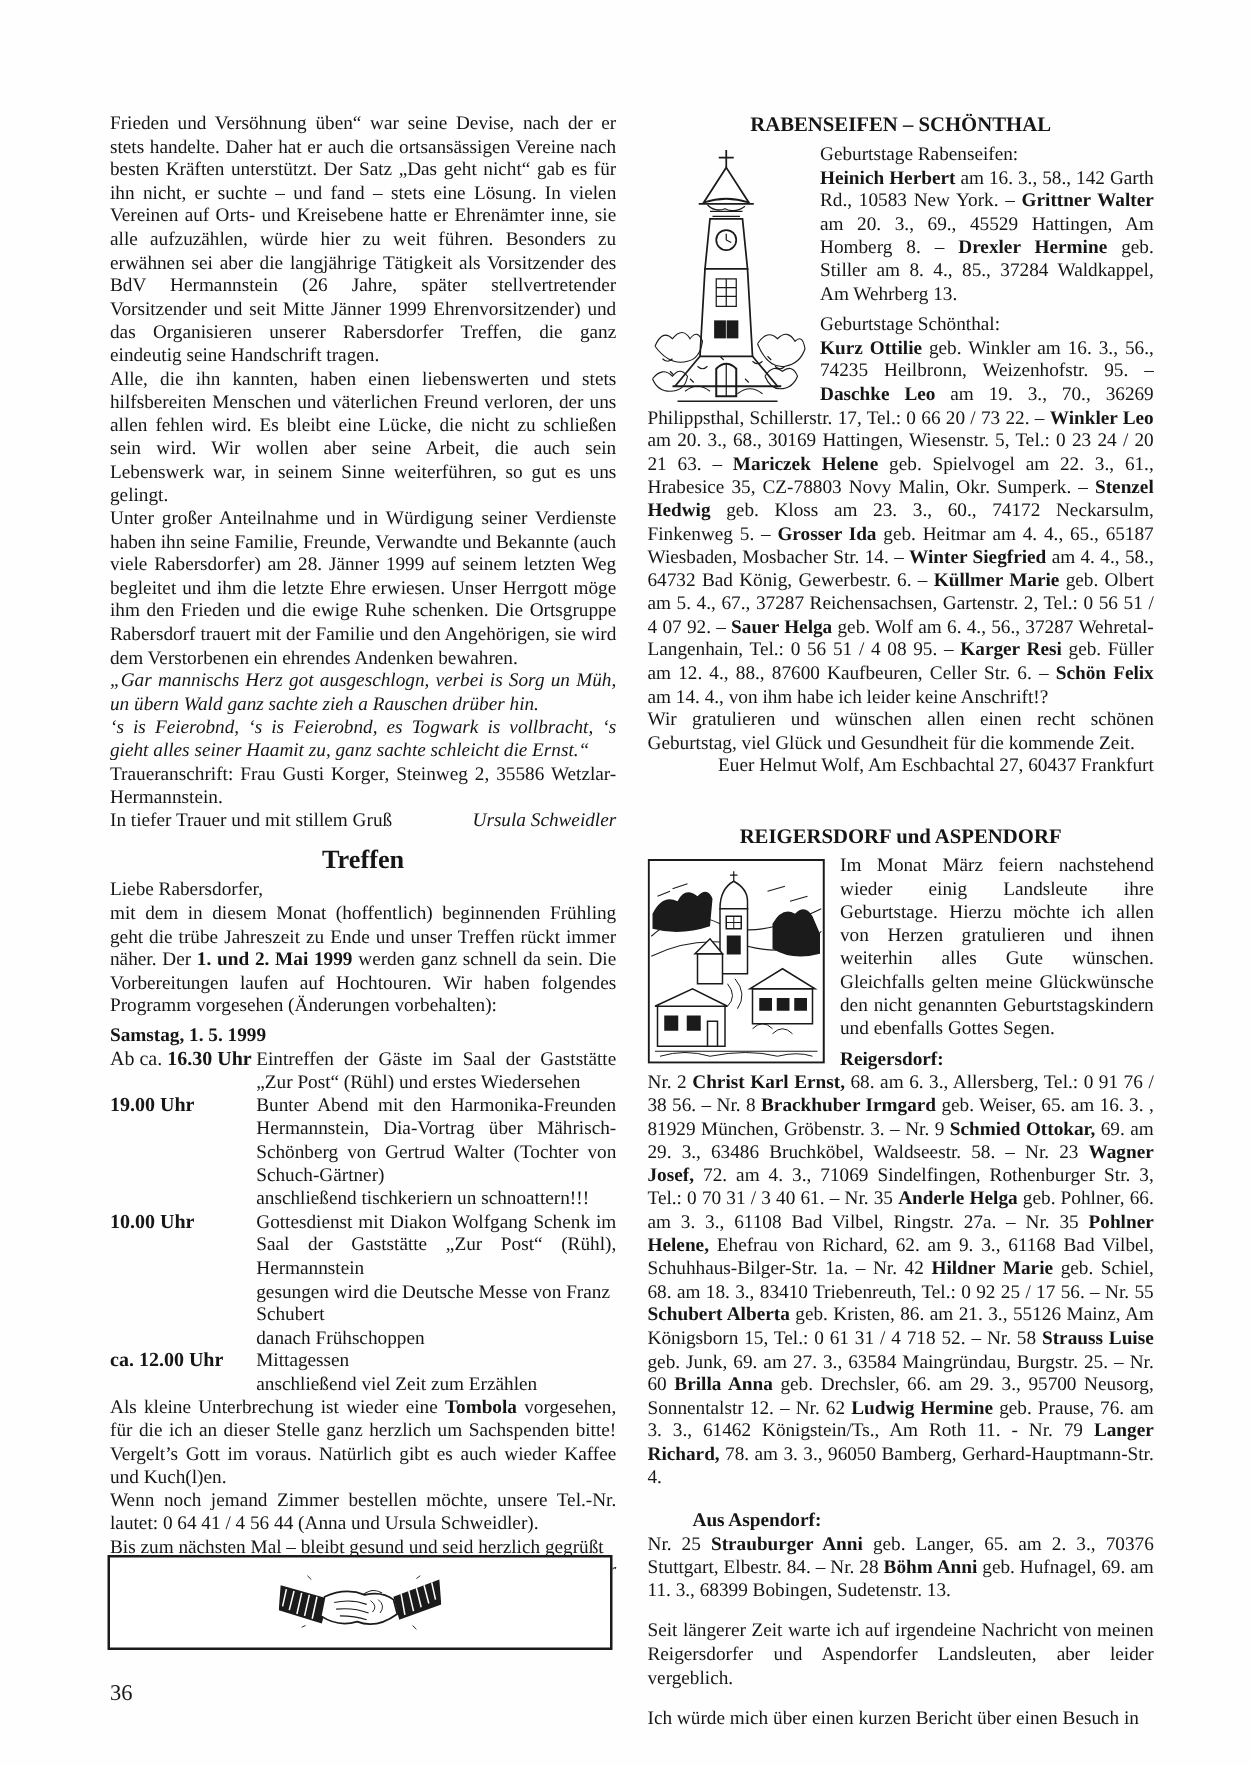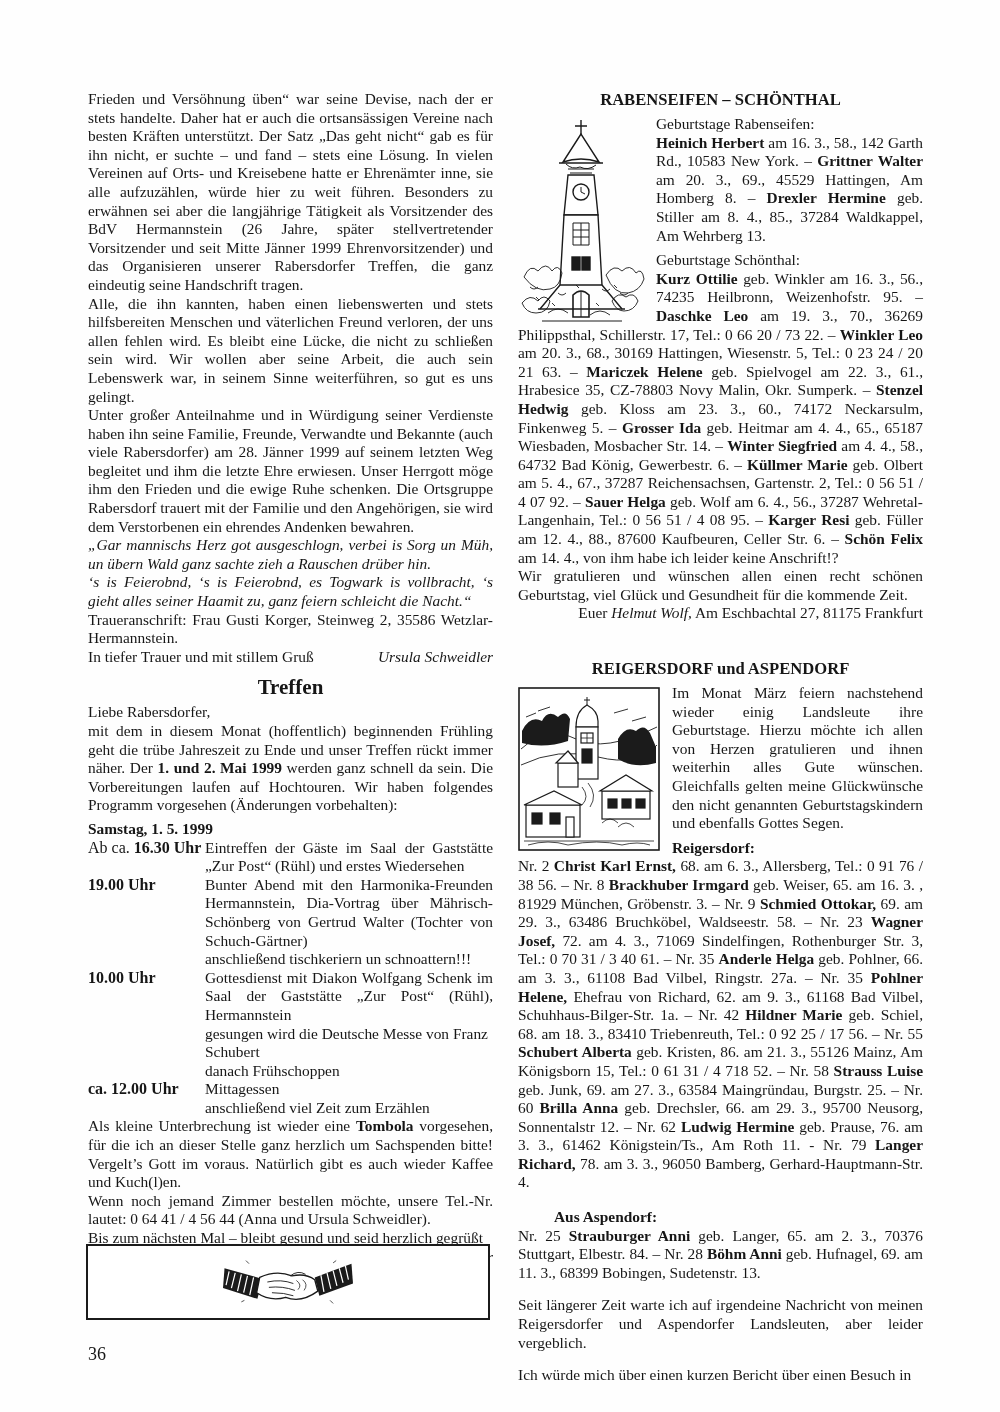--- a/index.html
+++ b/index.html
@@ -41,21 +41,21 @@
 
 <div class="page">
 
   <div class="col col-left">
 
     <section>
       <p class="just"><span>Frieden und Versöhnung üben“ war seine Devise, nach der er stets handelte. Daher hat er auch die ortsansässigen Vereine nach besten Kräften unterstützt. Der Satz „Das geht nicht“ gab es für ihn nicht, er suchte – und fand – stets eine Lösung. In vielen Vereinen auf Orts- und Kreisebene hatte er Ehrenämter inne, sie alle aufzuzählen, würde hier zu weit führen. Besonders zu erwähnen sei aber die langjährige Tätigkeit als Vorsitzender des BdV Hermannstein (26 Jahre, später stellvertretender Vorsitzender und seit Mitte Jänner 1999 Ehrenvorsitzender) und das Organisieren unserer Rabersdorfer Treffen, die ganz eindeutig seine Handschrift tragen.</span></p>
       <p class="just"><span>Alle, die ihn kannten, haben einen liebenswerten und stets hilfsbereiten Menschen und väterlichen Freund verloren, der uns allen fehlen wird. Es bleibt eine Lücke, die nicht zu schließen sein wird. Wir wollen aber seine Arbeit, die auch sein Lebenswerk war, in seinem Sinne weiterführen, so gut es uns gelingt.</span></p>
       <p class="just"><span>Unter großer Anteilnahme und in Würdigung seiner Verdienste haben ihn seine Familie, Freunde, Verwandte und Bekannte (auch viele Rabersdorfer) am 28. Jänner 1999 auf seinem letzten Weg begleitet und ihm die letzte Ehre erwiesen. Unser Herrgott möge ihm den Frieden und die ewige Ruhe schenken. Die Ortsgruppe Rabersdorf trauert mit der Familie und den Angehörigen, sie wird dem Verstorbenen ein ehrendes Andenken bewahren.</span></p>
       <p class="just ital"><span style="font-style: italic;">„Gar mannischs Herz got ausgeschlogn, verbei is Sorg un Müh, un übern Wald ganz sachte zieh a Rauschen drüber hin.</span></p>
-      <p class="just ital"><span style="font-style: italic;">‘s is Feierobnd, ‘s is Feierobnd, es Togwark is vollbracht, ‘s gieht alles seiner Haamit zu, ganz feiern schleicht die Nacht.“</span></p>
+      <p class="just ital"><span style="font-style: italic;">‘s is Feierobnd, ‘s is Feierobnd, es Togwark is vollbracht, ‘s gieht alles seiner Haamit zu, ganz sachte schleicht die Ernst.“</span></p>
       <p class="just"><span>Traueranschrift: Frau Gusti Korger, Steinweg 2, 35586 Wetzlar-Hermannstein.</span></p>
       <div class="row-between">
         <span>In tiefer Trauer und mit stillem Gruß</span>
         <span class="ital">Ursula Schweidler</span>
       </div>
     </section>
 
     <section>
       <h2 class="treffen-heading">Treffen</h2>
       <p>Liebe Rabersdorfer,</p>
@@ -140,21 +140,21 @@
             <path d="M24 204 h80" stroke-width="1.2"></path>
             <path d="M18 180 l3 3 M58 168 l3 3 M96 168 l3 3 M34 186 l3 3 M78 186 l3 3"></path>
           </g>
         </svg>
 
         <p>Geburtstage Rabenseifen:</p>
         <p class="just"><span style="font-weight: bold;">Heinich Herbert</span><span> am 16. 3., 58., 142 Garth Rd., 10583 New York. – </span><span style="font-weight: bold;">Grittner Walter</span><span> am 20. 3., 69., 45529 Hattingen, Am Homberg 8. – </span><span style="font-weight: bold;">Drexler Hermine</span><span> geb. Stiller am 8. 4., 85., 37284 Waldkappel, Am Wehrberg 13.</span></p>
         <p class="gap-s">Geburtstage Schönthal:</p>
         <p class="just"><span style="font-weight: bold;">Kurz Ottilie</span><span> geb. Winkler am 16. 3., 56., 74235 Heilbronn, Weizenhofstr. 95. – </span><span style="font-weight: bold;">Daschke Leo</span><span> am 19. 3., 70., 36269 Philippsthal, Schillerstr. 17, Tel.: 0 66 20 / 73 22. – </span><span style="font-weight: bold;">Winkler Leo</span><span> am 20. 3., 68., 30169 Hattingen, Wiesenstr. 5, Tel.: 0 23 24 / 20 21 63. – </span><span style="font-weight: bold;">Mariczek Helene</span><span> geb. Spielvogel am 22. 3., 61., Hrabesice 35, CZ-78803 Novy Malin, Okr. Sumperk. – </span><span style="font-weight: bold;">Stenzel Hedwig</span><span> geb. Kloss am 23. 3., 60., 74172 Neckarsulm, Finkenweg 5. – </span><span style="font-weight: bold;">Grosser Ida</span><span> geb. Heitmar am 4. 4., 65., 65187 Wiesbaden, Mosbacher Str. 14. – </span><span style="font-weight: bold;">Winter Siegfried</span><span> am 4. 4., 58., 64732 Bad König, Gewerbestr. 6. – </span><span style="font-weight: bold;">Küllmer Marie</span><span> geb. Olbert am 5. 4., 67., 37287 Reichensachsen, Gartenstr. 2, Tel.: 0 56 51 / 4 07 92. – </span><span style="font-weight: bold;">Sauer Helga</span><span> geb. Wolf am 6. 4., 56., 37287 Wehretal-Langenhain, Tel.: 0 56 51 / 4 08 95. – </span><span style="font-weight: bold;">Karger Resi</span><span> geb. Füller am 12. 4., 88., 87600 Kaufbeuren, Celler Str. 6. – </span><span style="font-weight: bold;">Schön Felix</span><span> am 14. 4., von ihm habe ich leider keine Anschrift!?</span></p>
         <p class="just">Wir gratulieren und wünschen allen einen recht schönen Geburtstag, viel Glück und Gesundheit für die kommende Zeit.</p>
-        <p class="right-align"><span>Euer </span><span style="font-style: italic;">Helmut Wolf,</span><span> Am Eschbachtal 27, 81175 Frankfurt</span></p>
+        <p class="right-align"><span>Euer </span><span style="">Helmut Wolf,</span><span> Am Eschbachtal 27, 60437 Frankfurt</span></p>
       </div>
     </section>
 
     <section>
       <h3 class="section-heading second">REIGERSDORF und ASPENDORF</h3>
 
       <div>
 
         <svg class="float-fig village-fig" viewBox="0 0 142 164">
           <rect x="1" y="1" width="140" height="162" fill="#fff" stroke="#1b1b1b" stroke-width="1.6"></rect>

